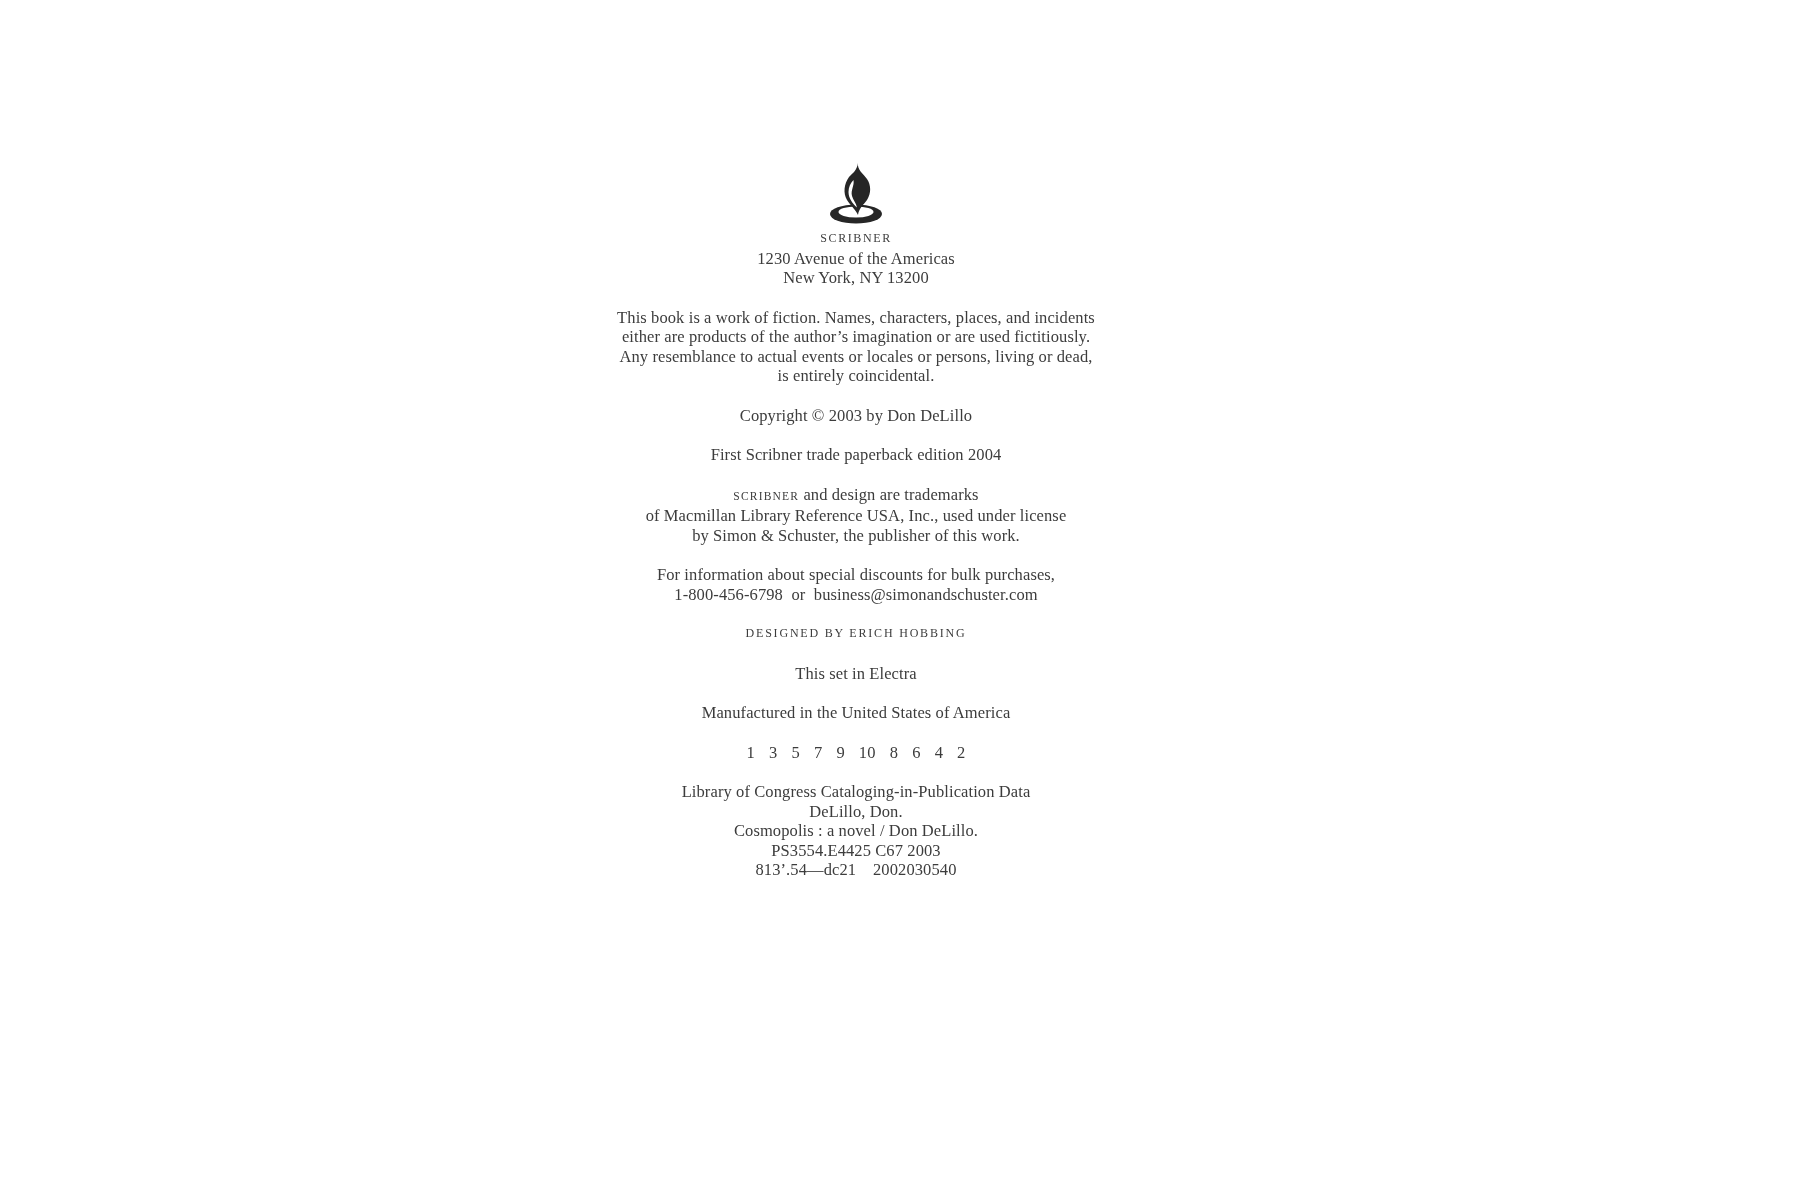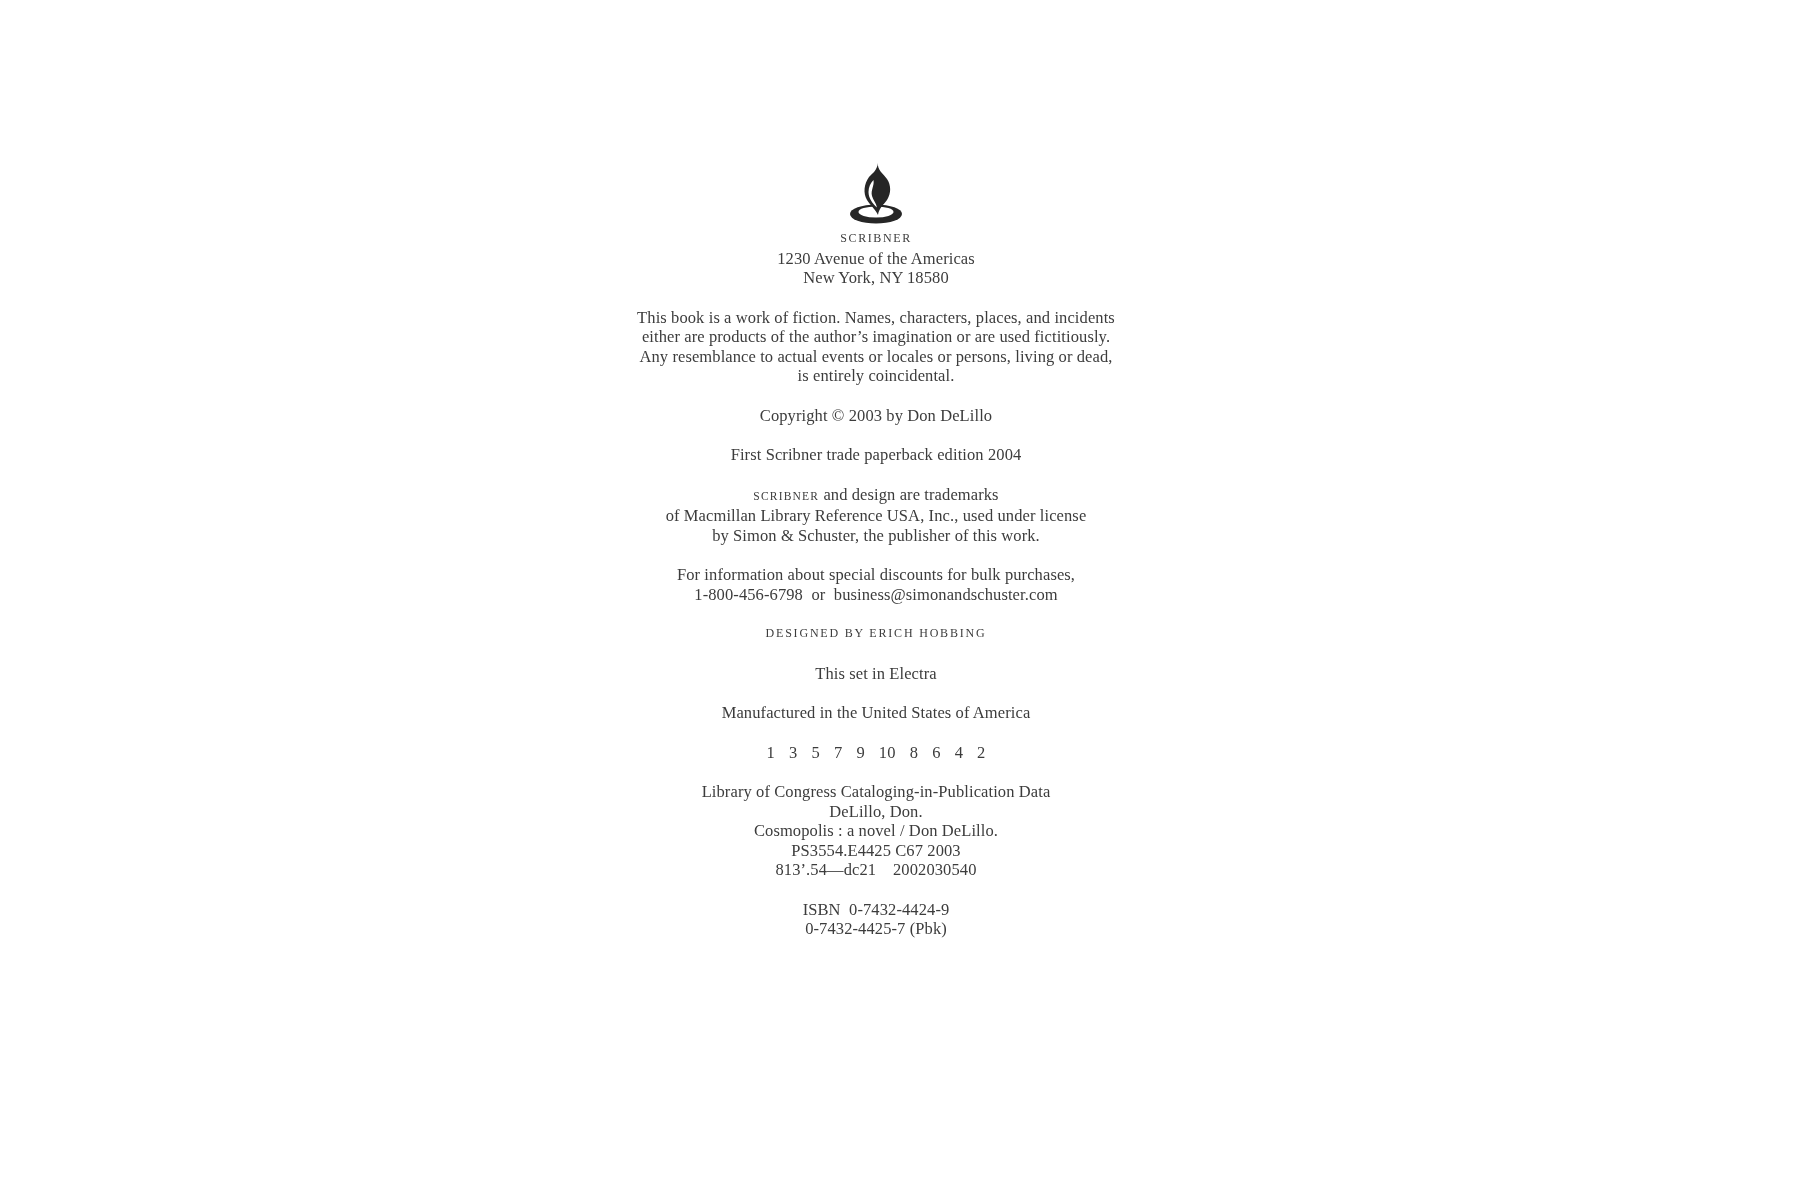--- a/index.html
+++ b/index.html
@@ -15,21 +15,21 @@
     color: #3c3c3c;
   }
   .page {
     position: absolute;
     left: 0; top: 0;
     width: 1800px; height: 1200px;
     background: #ffffff;
   }
   .colophon {
     position: absolute;
-    left: 476px;
+    left: 456px;
     top: 162px;
     width: 800px;
     text-align: center;
     font-size: 16.5px;
     line-height: 19.5px;
     letter-spacing: 0.1px;
   }
   .logo {
     width: 54px;
     height: 62px;
@@ -78,21 +78,21 @@
           C 25.5,24 21.5,28 23,34
           C 24,38 27,41 28,45.5
           C 23.5,41.5 19.5,36 19.5,30
           C 19.5,25 21.5,21 24.5,18 Z"></path>
       </svg>
     </div>
 
     <div class="imprint-block">
       <div class="sc-imprint">SCRIBNER</div>
       <div class="line">1230 Avenue of the Americas</div>
-      <div class="line">New York, NY 18580</div>
+      <div class="line">New York, NY 13200</div>
     </div>
 
     <div class="para">
       <div class="line">This book is a work of fiction. Names, characters, places, and incidents</div>
       <div class="line">either are products of the author’s imagination or are used fictitiously.</div>
       <div class="line">Any resemblance to actual events or locales or persons, living or dead,</div>
       <div class="line">is entirely coincidental.</div>
     </div>
 
     <div class="para line">Copyright © 2003 by Don DeLillo</div>
@@ -120,19 +120,15 @@
     <div class="para line printing">1 3 5 7 9 10 8 6 4 2</div>
 
     <div class="para">
       <div class="line">Library of Congress Cataloging-in-Publication Data</div>
       <div class="line">DeLillo, Don.</div>
       <div class="line">Cosmopolis : a novel / Don DeLillo.</div>
       <div class="line">PS3554.E4425 C67 2003</div>
       <div class="line">813’.54—dc21&nbsp;&nbsp;&nbsp;&nbsp;2002030540</div>
     </div>
 
-    <div class="para">
-      <div class="line">ISBN&nbsp; 0-7432-4424-9</div>
-      <div class="line">0-7432-4425-7 (Pbk)</div>
-    </div>
 
   </div>
 </div>
 
 </body></html>

